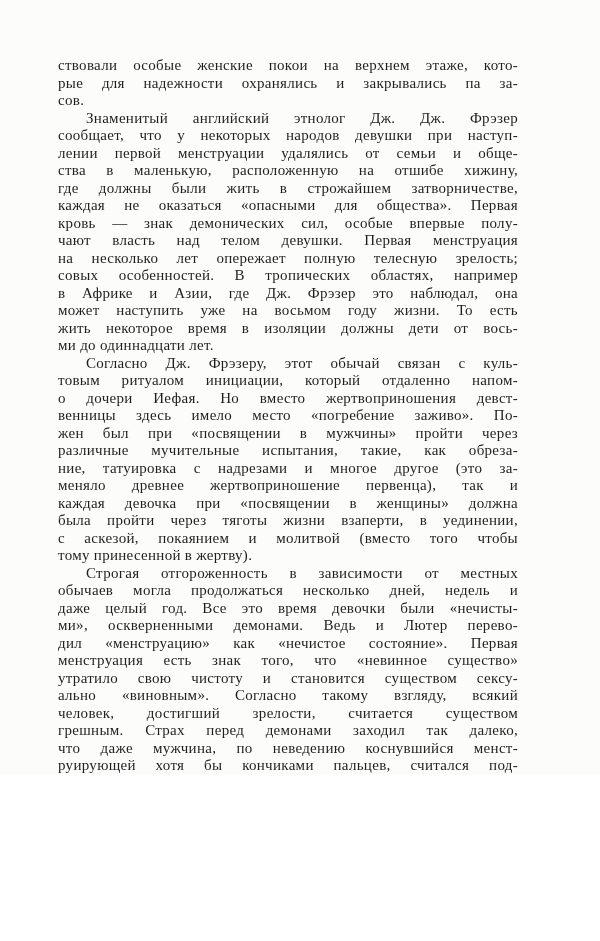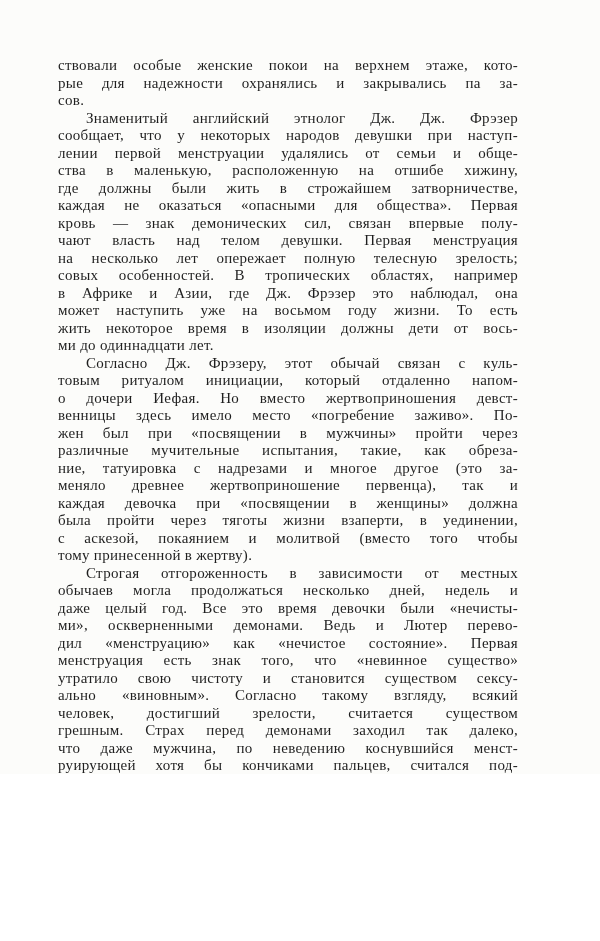--- a/index.html
+++ b/index.html
@@ -57,21 +57,21 @@
         <div class="line">рые для надежности охранялись и закрывались па за-</div>
         <div class="line last">сов.</div>
       </div>
       <div class="paragraph">
         <div class="line indent">Знаменитый английский этнолог Дж. Дж. Фрэзер</div>
         <div class="line">сообщает, что у некоторых народов девушки при наступ-</div>
         <div class="line">лении первой менструации удалялись от семьи и обще-</div>
         <div class="line">ства в маленькую, расположенную на отшибе хижину,</div>
         <div class="line">где должны были жить в строжайшем затворничестве,</div>
         <div class="line">каждая не оказаться «опасными для общества». Первая</div>
-        <div class="line">кровь — знак демонических сил, связан впервые полу-</div>
+        <div class="line">кровь — знак демонических сил, особые впервые полу-</div>
         <div class="line">чают власть над телом девушки. Первая менструация</div>
         <div class="line">на несколько лет опережает полную телесную зрелость;</div>
         <div class="line">совых особенностей. В тропических областях, например</div>
         <div class="line">в Африке и Азии, где Дж. Фрэзер это наблюдал, она</div>
         <div class="line">может наступить уже на восьмом году жизни. То есть</div>
         <div class="line">жить некоторое время в изоляции должны дети от вось-</div>
         <div class="line last">ми до одиннадцати лет.</div>
       </div>
       <div class="paragraph">
         <div class="line indent">Согласно Дж. Фрэзеру, этот обычай связан с куль-</div>

